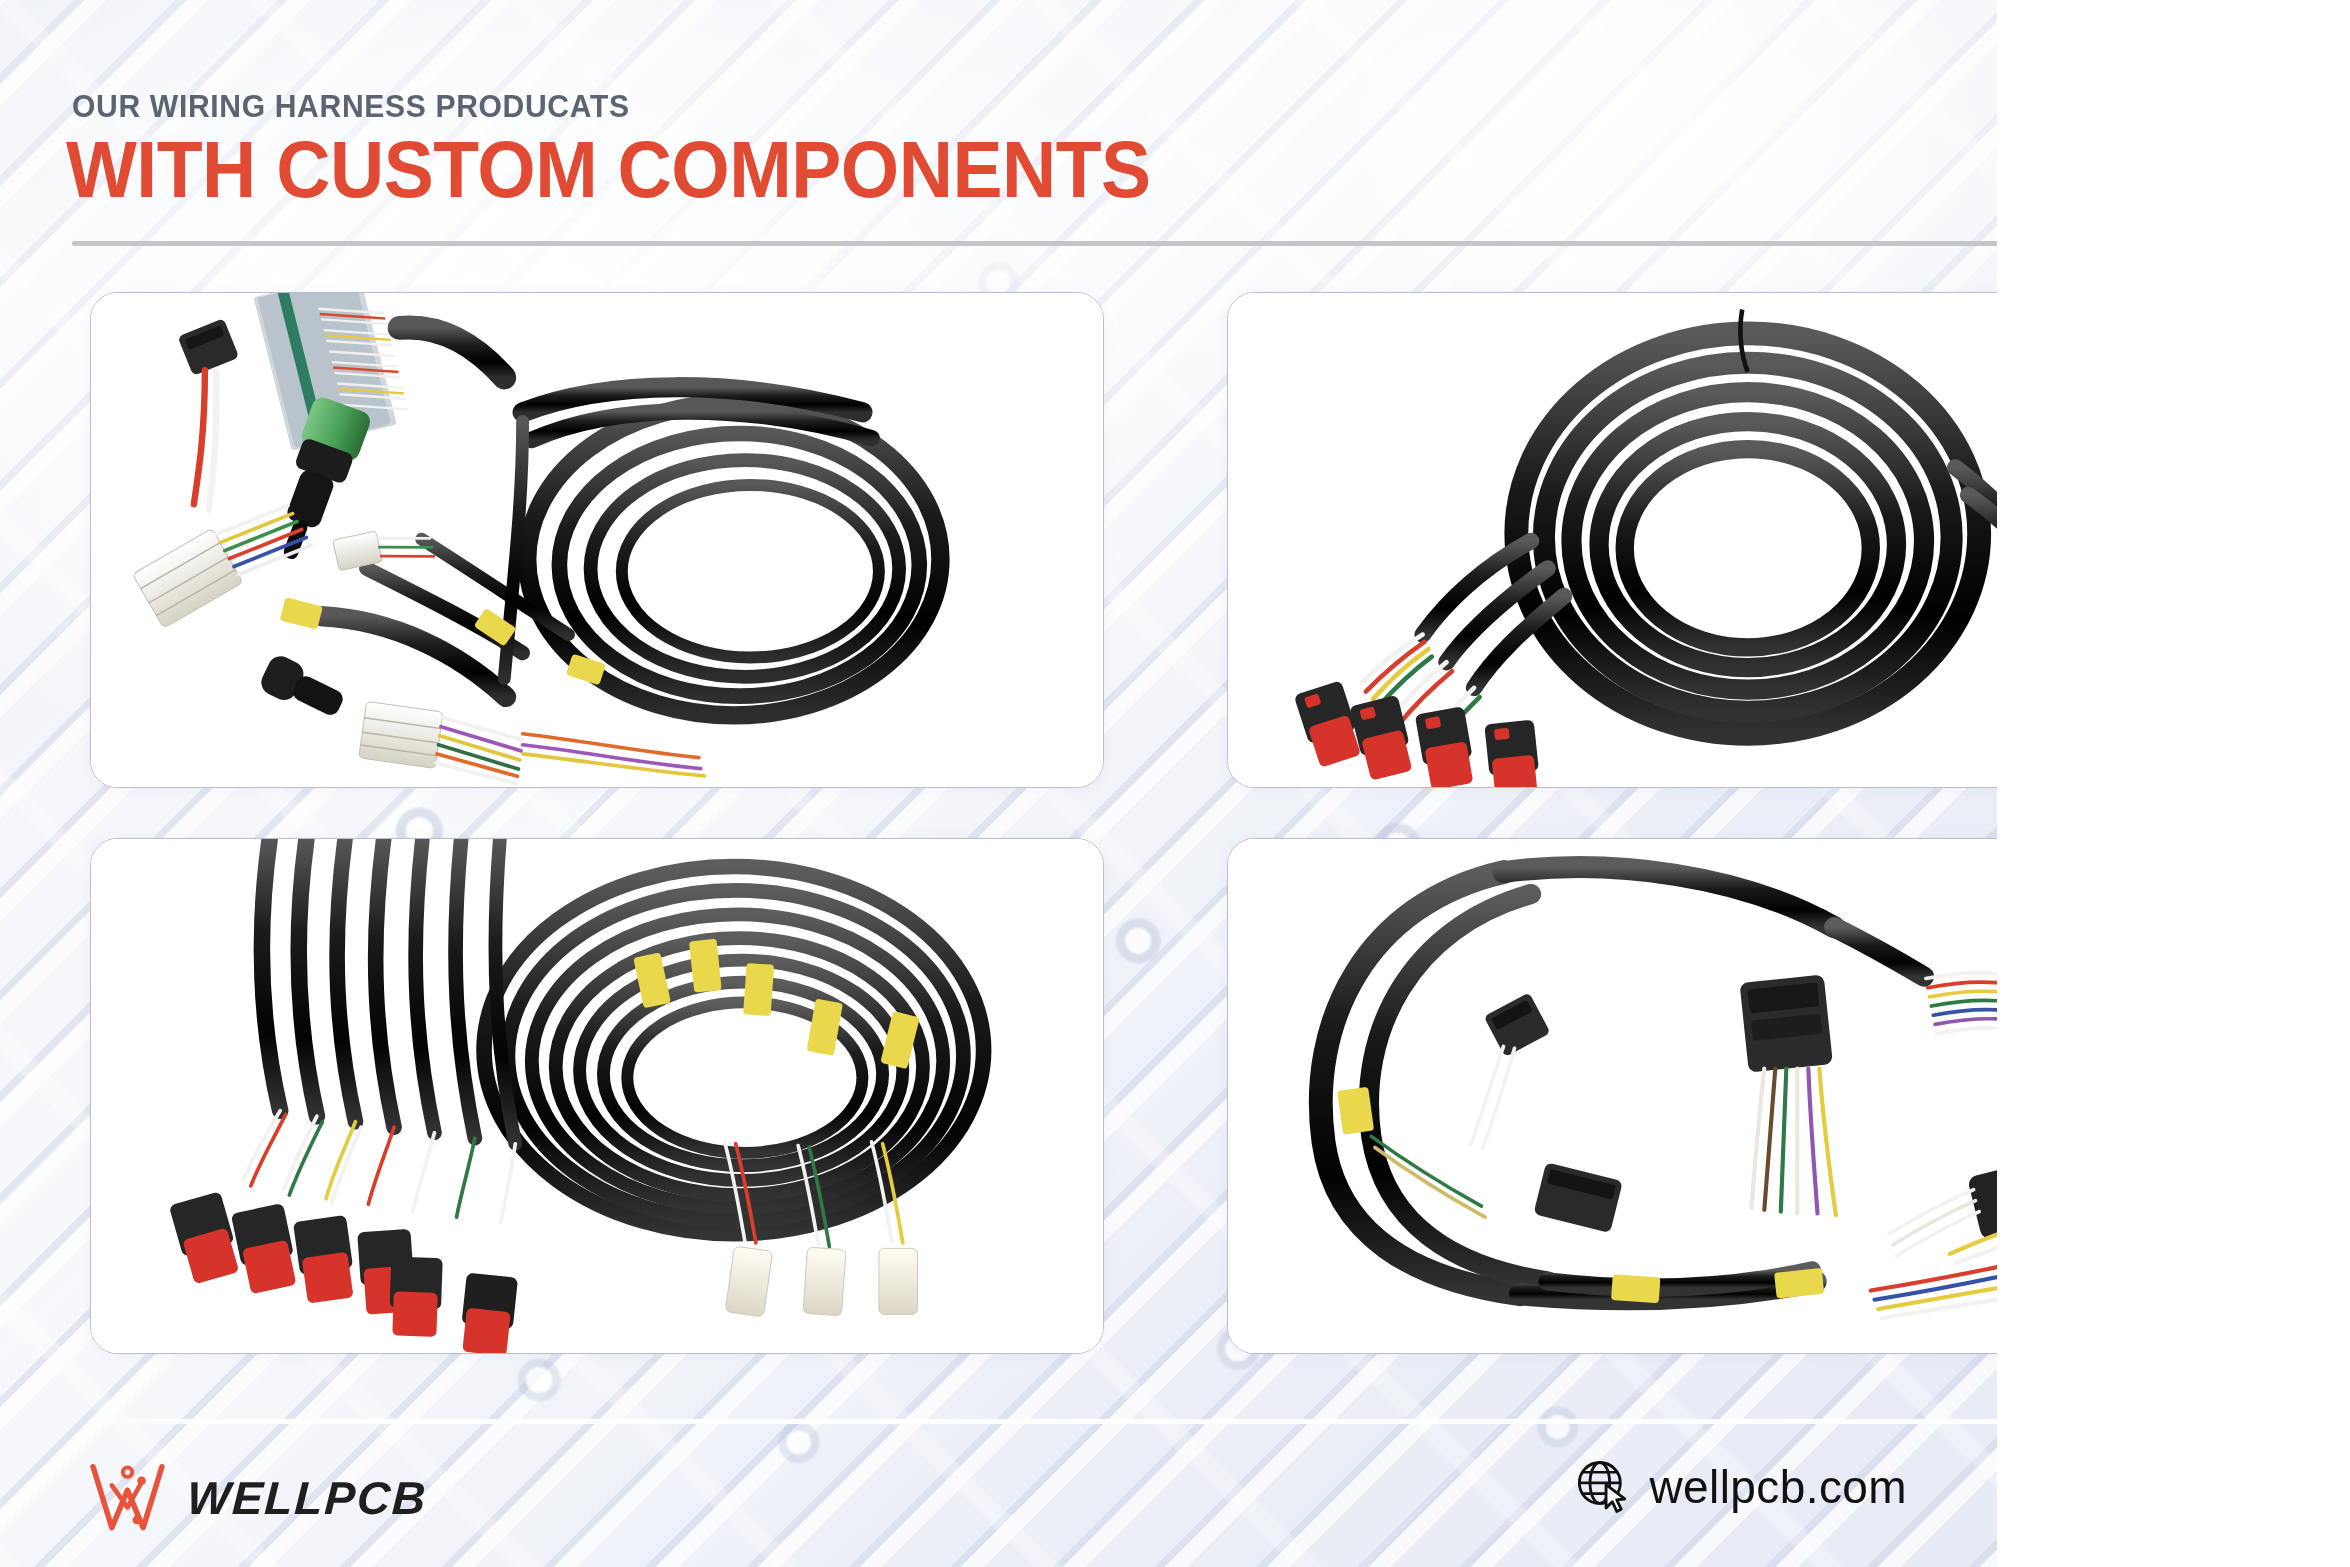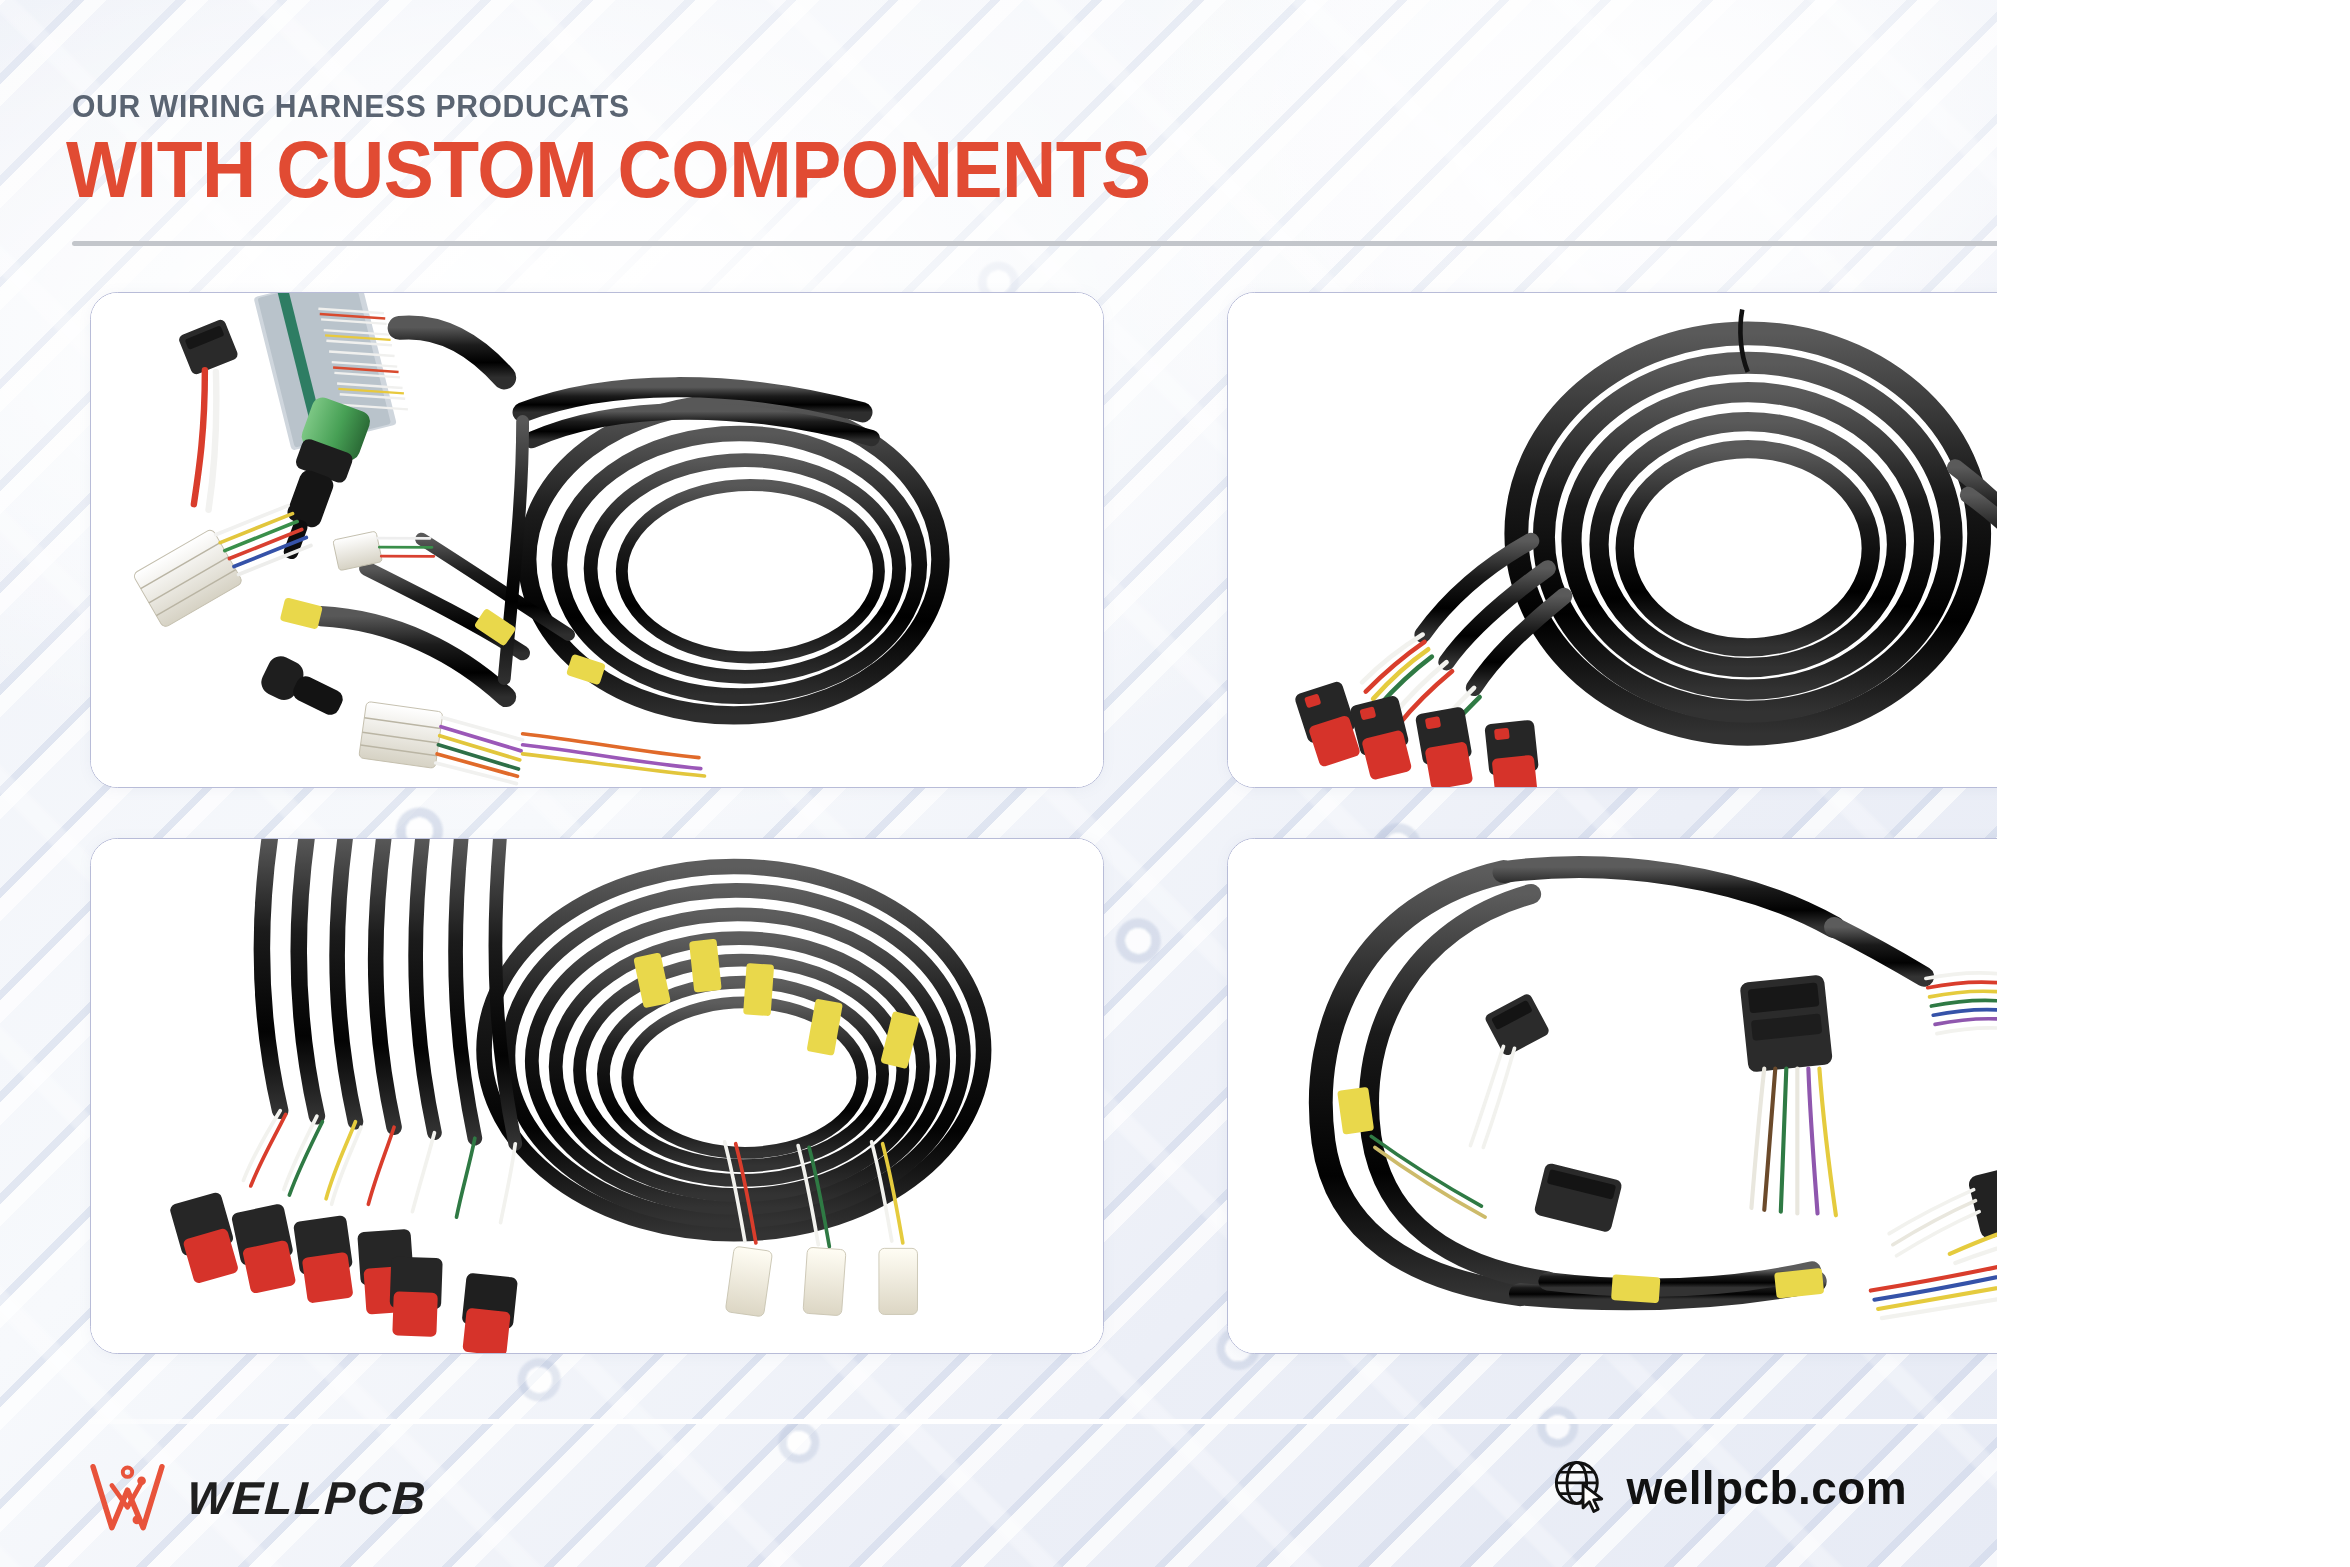--- a/index.html
+++ b/index.html
@@ -114,21 +114,21 @@
     position:absolute;left:88px;top:1419px;width:2175px;height:4.6px;
     background:linear-gradient(90deg,rgba(255,255,255,.25) 0%, #ffffff 6%, #ffffff 94%, rgba(255,255,255,.25) 100%);
     border-radius:2.8px;
   }
   .brand{position:absolute;left:88px;top:1462px;display:flex;align-items:center;gap:20px;}
   .brand-mark{width:79px;height:72px;flex:none;}
   .brand-text{
     font-size:46px;font-weight:bold;font-style:italic;letter-spacing:1.8px;color:#1f1f1f;
     transform:skewX(-3deg);
   }
-  .site{position:absolute;right:90px;top:1458px;display:flex;align-items:flex-end;gap:18.4px;font-weight:bold;}
+  .site{position:absolute;right:90px;top:1458px;display:flex;align-items:center;gap:18.4px;}
   .site-icon{width:57px;height:57px;flex:none;}
   .site-text{font-size:46px;color:#111;letter-spacing:0.4px;}
 </style>
 </head>
 <body>
 
 <div id="page">
 
   <div class="pcb">
     <div class="pcb-traces"></div>

